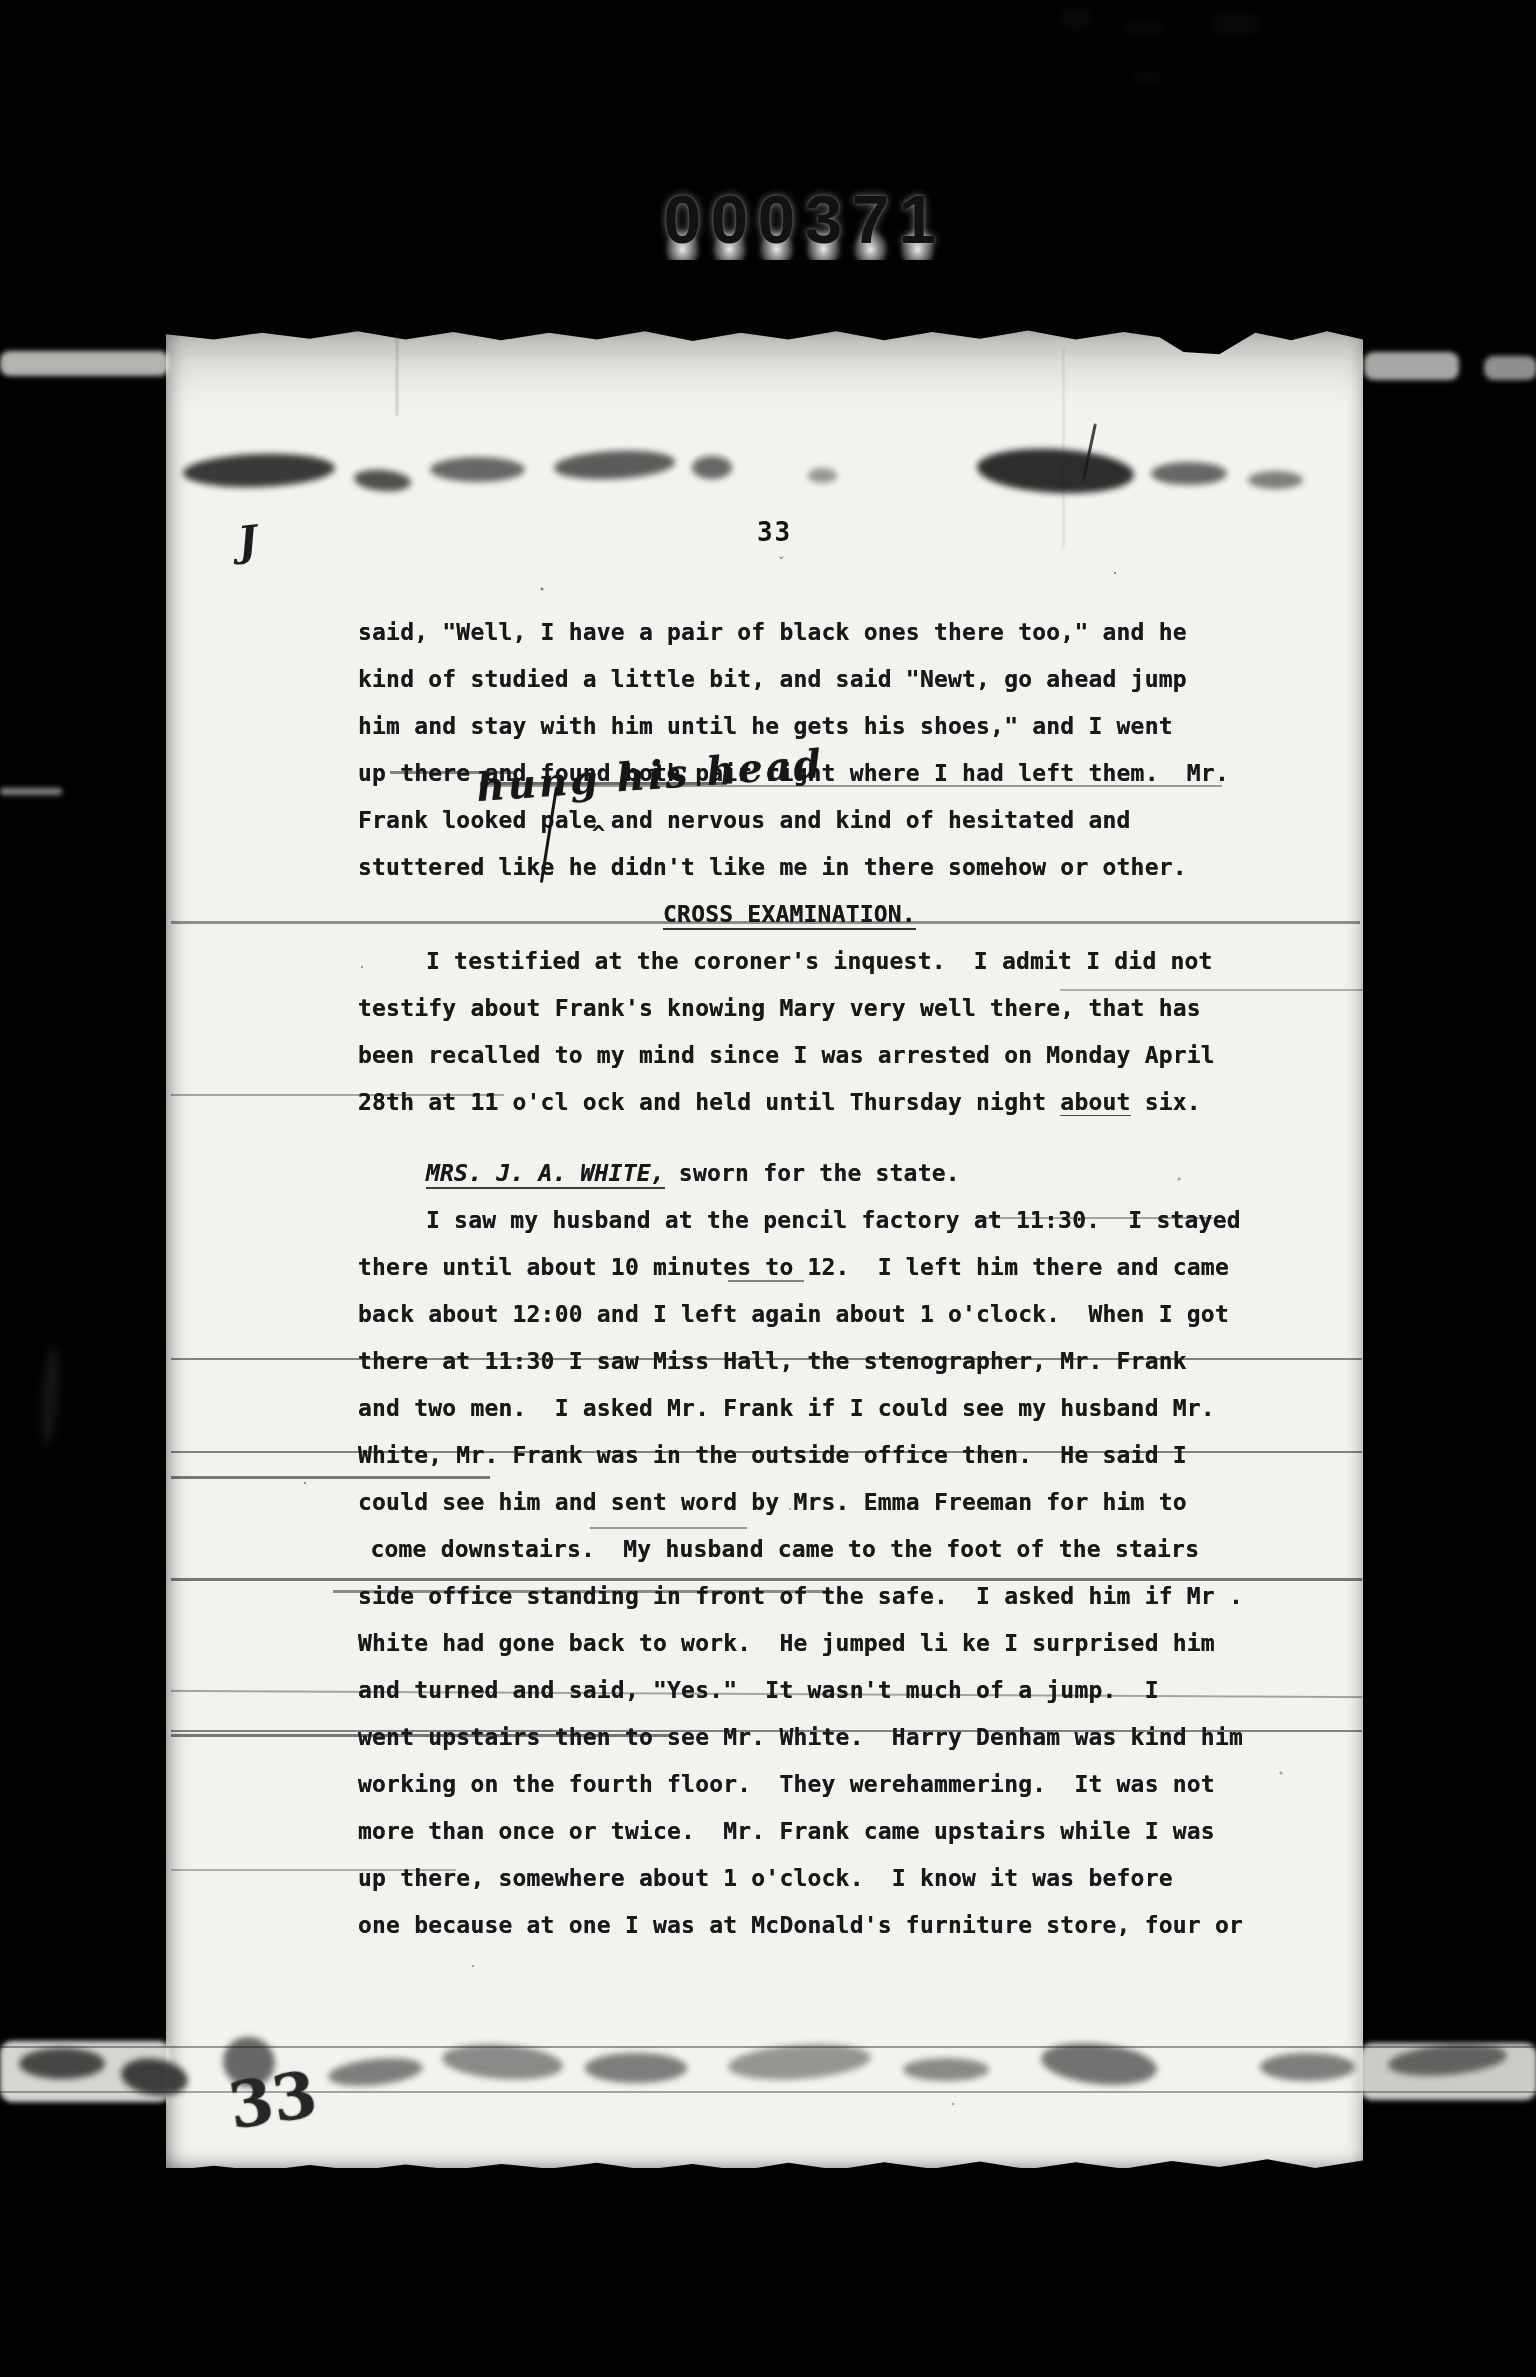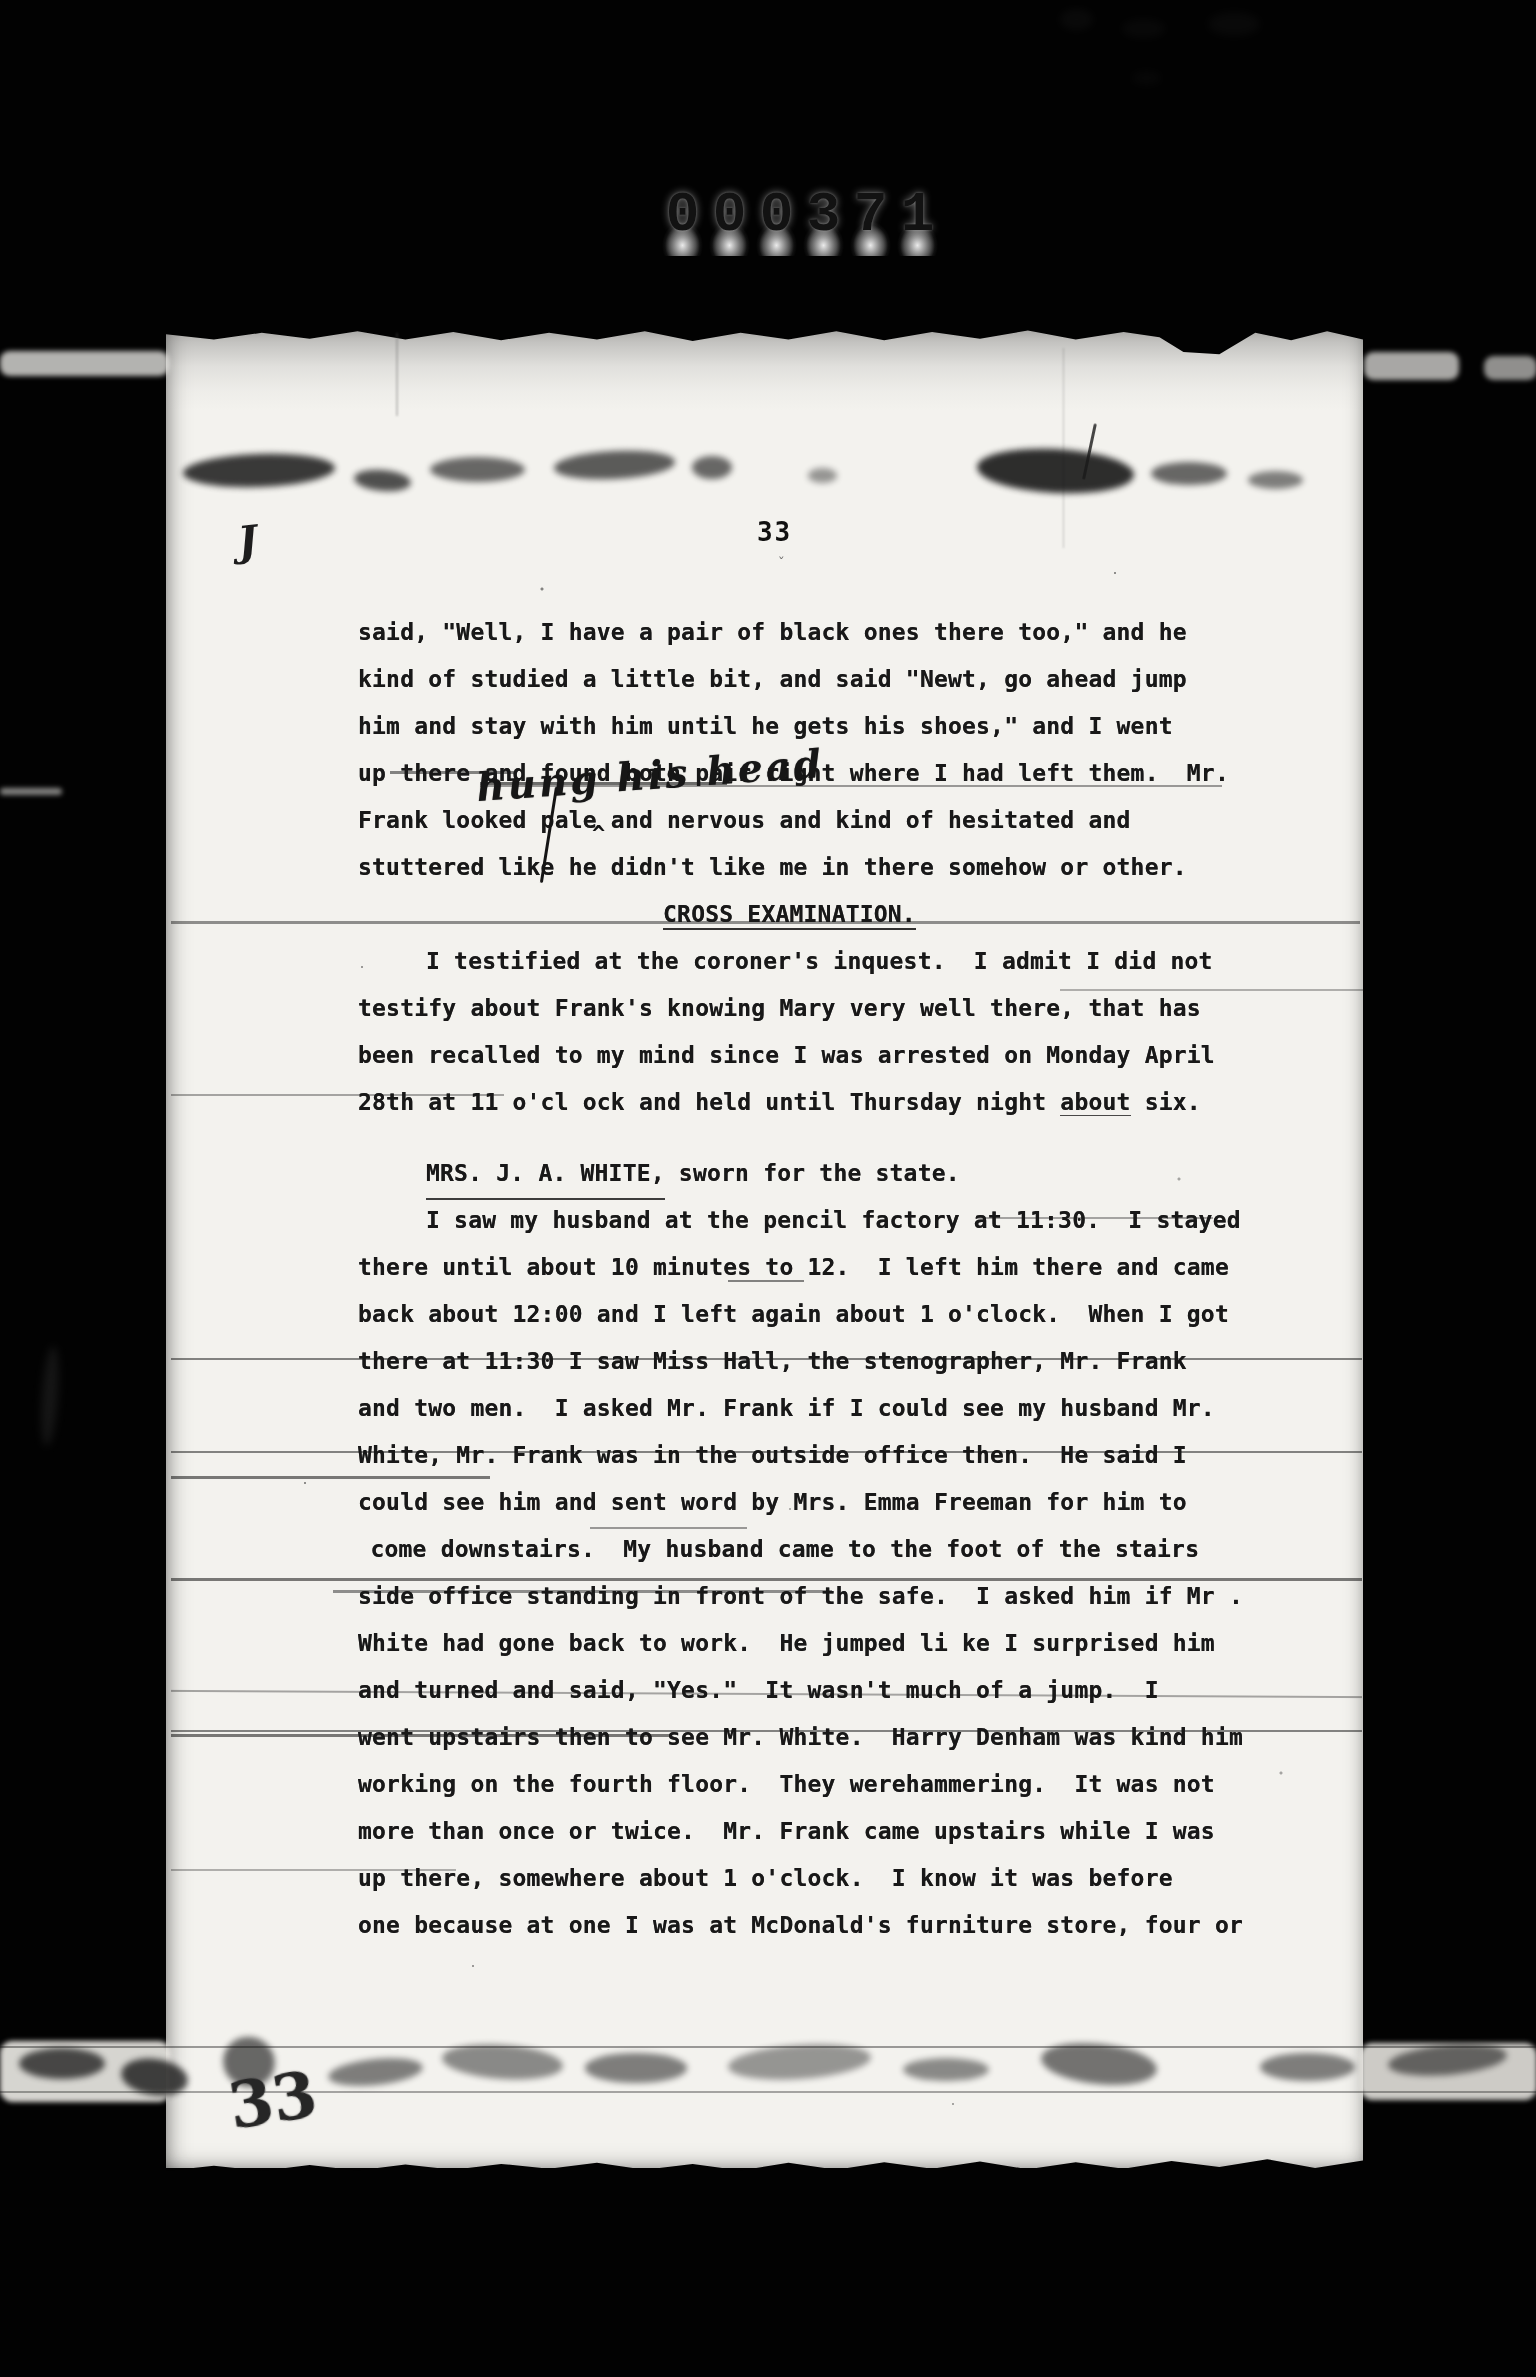--- a/index.html
+++ b/index.html
@@ -2,21 +2,21 @@
 <html style="font-size:7.6px"><head>
 <meta charset="utf-8">
 <style>
   html,body{margin:0;padding:0;background:#000;}
   body{width:1537px;height:2499px;position:relative;overflow:hidden;
        font-family:"DejaVu Sans Mono", monospace;}
   .canvas{position:absolute;inset:0;background:#020202;}
 
   
   .frame-counter{position:absolute;left:659px;top:180px;width:380px;height:81px;
-    font-family:Liberation Mono, monospace;font-size:56px;font-weight:bold;
+    font-family:Liberation Sans, sans-serif;font-size:68px;font-weight:bold;
     letter-spacing:0;z-index:2;white-space:pre;}
   .frame-counter .digit{display:inline-block;width:47px;height:76px;line-height:71px;
     text-align:center;color:#121212;
     background:radial-gradient(ellipse 58% 42% at 50% 86%, rgba(255,255,255,.92) 0%, rgba(210,210,210,.38) 48%, rgba(120,120,120,.12) 64%, transparent 75%);
     text-shadow:0 0 8.6px rgba(255,255,255,.45), 0 0 2.4px rgba(255,255,255,.3);
     border-radius:6.7px;}
 
   
   .paper{position:absolute;left:166px;top:330px;width:1197px;height:1838px;
     background:#f3f2ee;z-index:1;
@@ -45,21 +45,21 @@
   
   .typeblock{position:absolute;left:358px;top:609px;width:863px;z-index:5;
     font-size:23px;font-weight:700;color:#181818;letter-spacing:0.2px;
     text-shadow:0 0 0.5px rgba(10,10,10,.7);}
   .row{height:47px;line-height:47px;white-space:pre;}
   .row.indent{padding-left:68px;}
   .row.shift{padding-left:12.4px;}
   .row.center{text-align:center;}
   .gap{height:24px;}
   .u-heavy{border-bottom:2.9px solid rgba(15,15,15,.85);padding-bottom:1px;}
-  .u-name{border-bottom:2.4px solid rgba(15,15,15,.8);padding-bottom:12px;}
+  .u-name{border-bottom:2.4px solid rgba(15,15,15,.8);padding-bottom:1px;font-style:italic;}
   .u-word{border-bottom:1.9px solid rgba(15,15,15,.75);}
 
   .pageno{position:absolute;left:757px;top:517px;width:95px;z-index:5;
     font-size:26px;font-weight:700;color:#101010;letter-spacing:1.9px;}
   .pageno-tick{position:absolute;left:777px;top:555px;font-size:14.3px;color:#222;opacity:.65;z-index:5;}
 
   
   .hand-insert{position:absolute;left:476px;top:752px;z-index:6;
     font-family:"DejaVu Serif",serif;font-style:italic;font-weight:700;
     font-size:39px;color:#161616;transform:rotate(-4deg);letter-spacing:2.9px;

